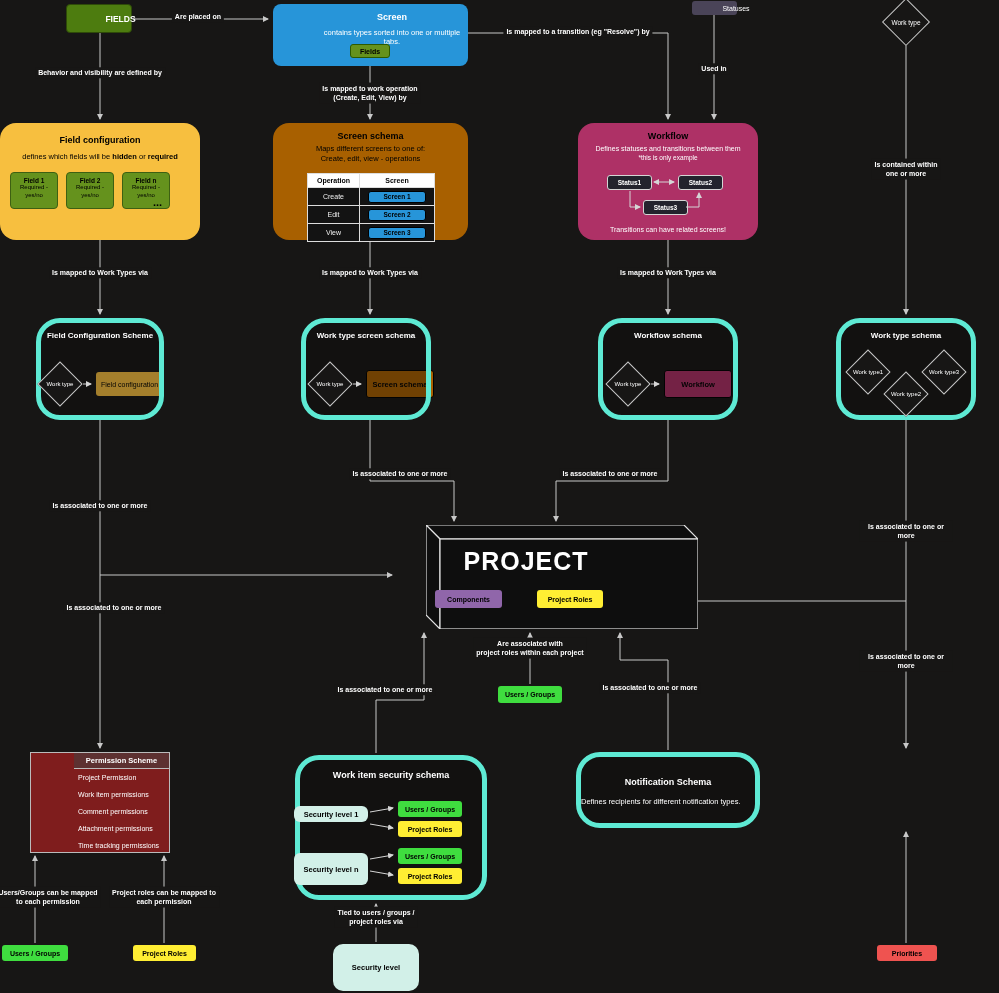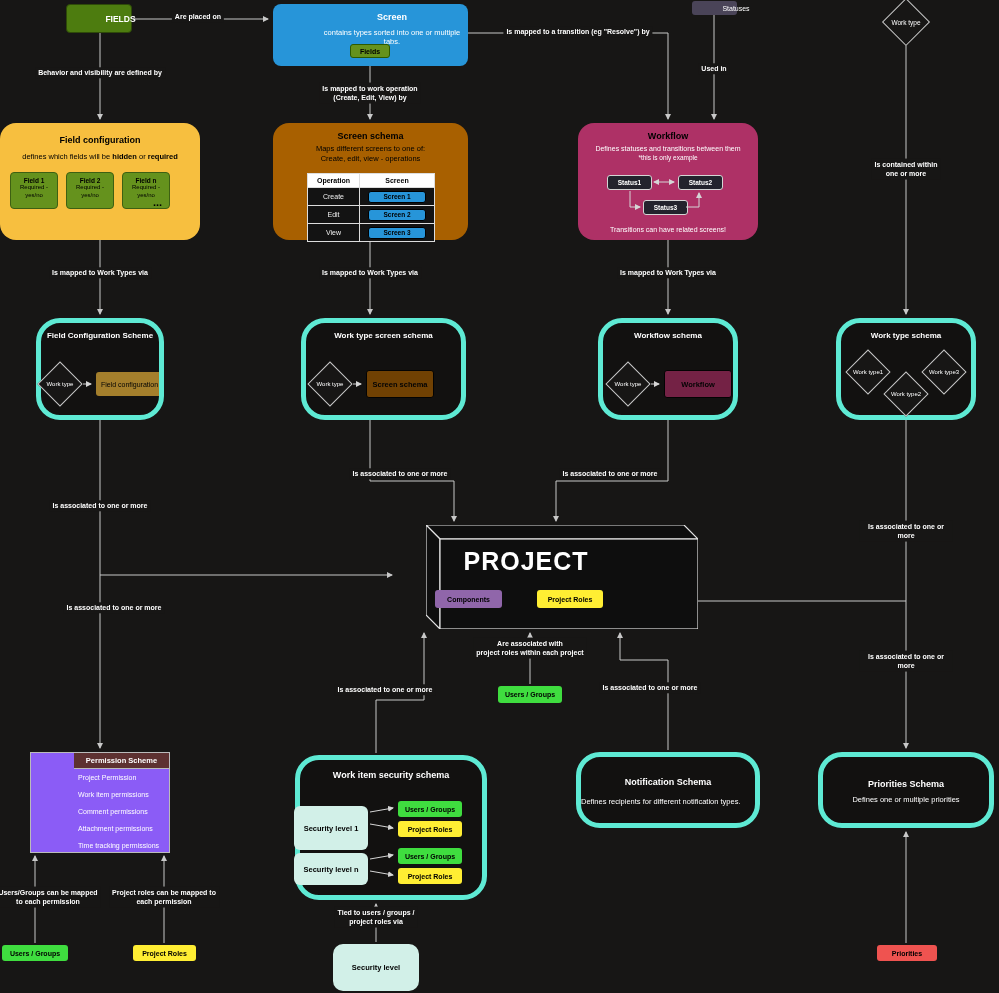--- a/index.html
+++ b/index.html
@@ -175,21 +175,21 @@
 
   <div class="scheme" style="left:36px;top:318px;width:128px;height:102px;">
     <div class="scheme-title">Field Configuration Scheme</div>
   </div>
   <div class="diamond" style="left:36px;top:362px;width:48px;height:44px;">
     <div class="diamond-shape"></div>
     <div class="diamond-label">Work type</div>
   </div>
   <div class="chip" style="left:96px;top:372px;width:67px;height:24px;background:var(--amber,#f7bf3f);font-weight:normal;font-size:7px;">Field configuration</div>
 
-  <div class="scheme" style="left:301px;top:318px;width:165px;height:102px;">
+  <div class="scheme" style="left:301px;top:318px;width:130px;height:102px;">
     <div class="scheme-title">Work type screen schema</div>
   </div>
   <div class="diamond" style="left:306px;top:362px;width:48px;height:44px;">
     <div class="diamond-shape"></div>
     <div class="diamond-label">Work type</div>
   </div>
   <div class="chip" style="left:366px;top:370px;width:68px;height:28px;background:var(--brown,#a86000);border:1px solid #000;font-size:7.5px;">Screen schema</div>
 
   <div class="scheme" style="left:598px;top:318px;width:140px;height:102px;">
     <div class="scheme-title">Workflow schema</div>
@@ -222,49 +222,45 @@
       <polygon class="p3d" points="0,0 14,14 14,104 0,90"></polygon>
       <rect class="p3d" x="14" y="14" width="258" height="90"></rect>
     </svg>
     <div class="project-title">PROJECT</div>
     <div class="chip purple" style="left:52px;top:65px;width:67px;height:18px;">Components</div>
     <div class="chip yellow" style="left:154px;top:65px;width:66px;height:18px;">Project Roles</div>
   </div>
 
   <div class="chip green" style="left:498px;top:686px;width:64px;height:17px;z-index:2;">Users / Groups</div>
 
-  <div class="node" style="left:30px;top:752px;width:140px;height:101px;border:1px solid #bbb;background:#8b5cf6;">
+  <div class="node" style="left:30px;top:752px;width:140px;height:101px;border:1px solid #bbb;background:#7f1d1d;">
     <div style="height:16px;background:var(--maroon,#5d3131);border-bottom:1px solid #bbb;display:flex;align-items:center;
          justify-content:center;color:#fff;font-weight:bold;font-size:7.5px;box-sizing:border-box;">Permission Scheme</div>
     <div class="perm-row">Project Permission</div>
     <div class="perm-row">Work item permissions</div>
     <div class="perm-row">Comment permissions</div>
     <div class="perm-row">Attachment permissions</div>
     <div class="perm-row">Time tracking permissions</div>
   </div>
 
   <div class="scheme" style="left:295px;top:755px;width:192px;height:145px;">
     <div class="scheme-title" style="font-size:9px;padding-top:10px;">Work item security schema</div>
   </div>
-  <div class="chip cyan" style="left:294px;top:806px;width:74px;height:44px;font-size:7.5px;z-index:2;">Security level 1</div>
+  <div class="chip cyan" style="left:294px;top:806px;width:74px;height:16px;font-size:7.5px;z-index:2;">Security level 1</div>
   <div class="chip green" style="left:398px;top:801px;width:64px;height:16px;z-index:2;">Users / Groups</div>
   <div class="chip yellow" style="left:398px;top:821px;width:64px;height:16px;z-index:2;">Project Roles</div>
   <div class="chip cyan" style="left:294px;top:853px;width:74px;height:32px;font-size:7.5px;z-index:2;">Security level n</div>
   <div class="chip green" style="left:398px;top:848px;width:64px;height:16px;z-index:2;">Users / Groups</div>
   <div class="chip yellow" style="left:398px;top:868px;width:64px;height:16px;z-index:2;">Project Roles</div>
 
   <div class="scheme" style="left:576px;top:752px;width:184px;height:76px;">
     <div class="scheme-title" style="font-size:9px;padding-top:20px;">Notification Schema</div>
     <div style="color:#fff;font-size:7.5px;text-align:left;padding-top:10px;">Defines recipients for different notification types.</div>
   </div>
 
-  <div class="scheme" style="left:818px;top:752px;width:176px;height:76px;">
-    <div class="scheme-title" style="font-size:9px;padding-top:22px;">Priorities Schema</div>
-    <div style="color:#fff;font-size:7.5px;text-align:center;padding-top:6px;">Defines one or multiple priorities</div>
-  </div>
 
   <div class="chip green" style="left:2px;top:945px;width:66px;height:16px;z-index:2;">Users / Groups</div>
   <div class="chip yellow" style="left:133px;top:945px;width:63px;height:16px;z-index:2;">Project Roles</div>
   <div class="chip cyan" style="left:333px;top:944px;width:86px;height:47px;font-size:7.5px;border-radius:10px;z-index:2;">Security level</div>
   <div class="chip red" style="left:877px;top:945px;width:60px;height:16px;z-index:2;">Priorities</div>
 
   <div class="edge-label" style="left:198px;top:17px;">Are placed on</div>
   <div class="edge-label" style="left:100px;top:73px;">Behavior and visibility are defined by</div>
   <div class="edge-label" style="left:370px;top:93px;">Is mapped to work operation
 (Create, Edit, View) by</div>

